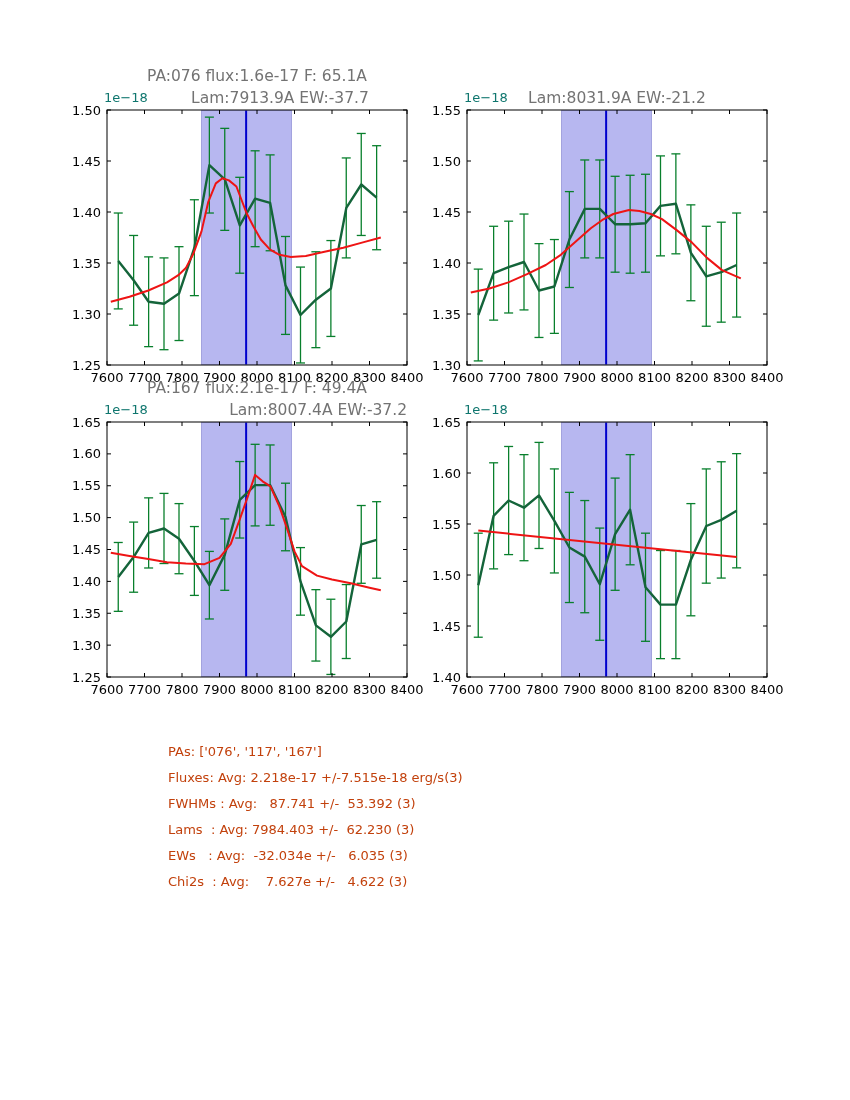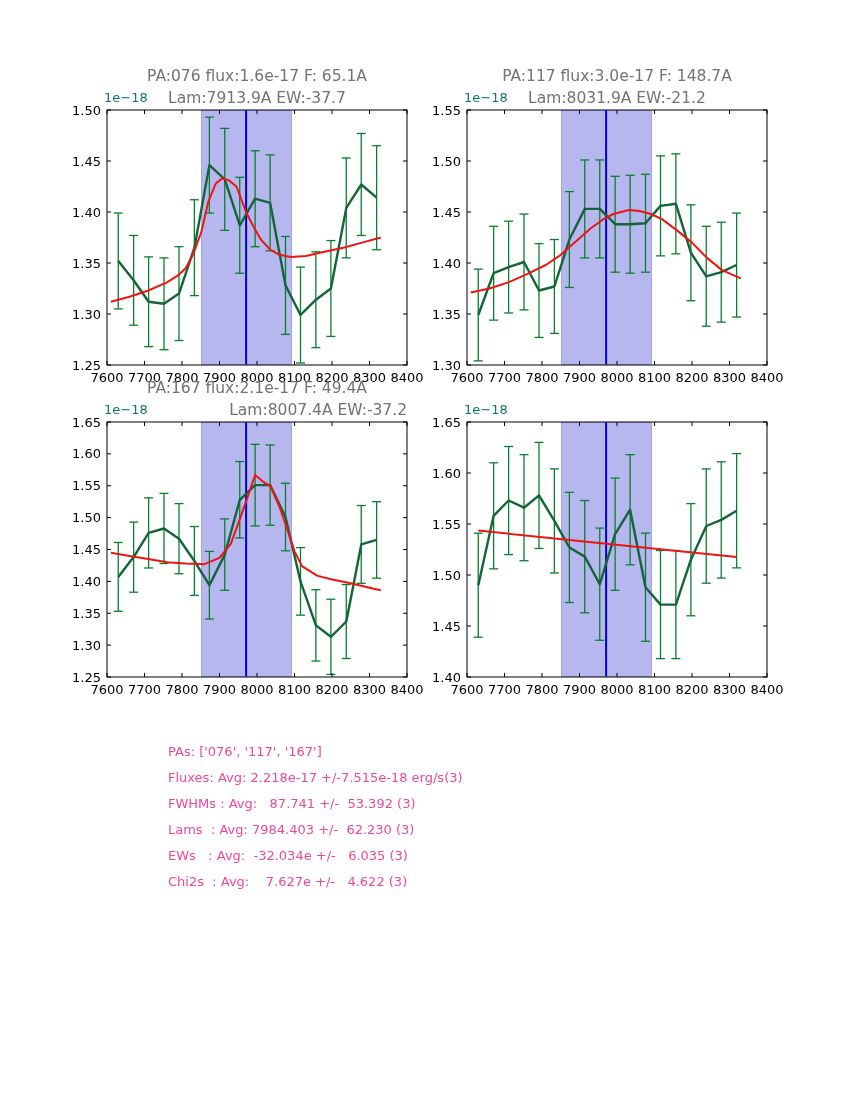--- a/index.html
+++ b/index.html
@@ -3,28 +3,28 @@
 <meta charset="utf-8">
 <style>
   html,body{margin:0;padding:0;background:#ffffff;}
   .figure{
     position:relative;width:850px;height:1100px;background:#ffffff;
     font-family:"DejaVu Sans",sans-serif;color:#000;overflow:hidden;
   }
   #plots-svg{position:absolute;left:0;top:0;}
   .pt{position:absolute;width:300px;text-align:center;font-size:15.5px;
       color:#737373;white-space:nowrap;line-height:20px;}
-  .t0a{left:107px;top:66px;}  .t0b{left:107px;top:88px;}
+  .t0a{left:107px;top:66px;}  .t0b{left:107px;top:88px;padding-left:23px;}
   .t1a{left:467px;top:66px;}  .t1b{left:467px;top:88px;}
   .t2a{left:107px;top:378px;} .t2b{left:107px;top:400px;text-align:right;}
   .t3a{left:467px;top:400px;}
   .off{position:absolute;font-size:13px;color:#0f766e;white-space:nowrap;}
   .off0{left:104px;top:90px;}  .off1{left:464px;top:90px;}
   .off2{left:104px;top:402px;} .off3{left:464px;top:402px;}
-  .footer{position:absolute;left:168px;top:744px;font-size:13px;color:#ec4899;}
+  .footer{position:absolute;left:168px;top:744px;font-size:13px;color:#c2410c;}
   .footer .fline{height:26px;white-space:pre;}
 </style>
 </head>
 <body>
 
 <div class="figure">
   <svg id="plots-svg" width="850" height="1100">
       <g>
         <clipPath id="clip0">
           <rect x="107" y="110" width="300" height="255"></rect>
@@ -475,21 +475,20 @@
         <line x1="763" x2="767" y1="472.99999999999983" y2="472.99999999999983" stroke="#000000" stroke-width="1"></line>
         <text x="461" y="477.49999999999983" text-anchor="end" font-size="13" fill="#000000">1.60</text>
         <line x1="467" x2="471" y1="422" y2="422" stroke="#000000" stroke-width="1"></line>
         <line x1="763" x2="767" y1="422" y2="422" stroke="#000000" stroke-width="1"></line>
         <text x="461" y="426.5" text-anchor="end" font-size="13" fill="#000000">1.65</text>
       </g>
     </svg>
 
   <div class="pt t0a">PA:076 flux:1.6e-17 F: 65.1A</div>
   <div class="pt t0b">Lam:7913.9A EW:-37.7</div>
-  <div class="pt t1a">PA:117 flux:3.0e-17 F: 148.7A</div>
   <div class="pt t1b">Lam:8031.9A EW:-21.2</div>
   <div class="pt t2a">PA:167 flux:2.1e-17 F: 49.4A</div>
   <div class="pt t2b">Lam:8007.4A EW:-37.2</div>
 
   <div class="off off0">1e−18</div>
   <div class="off off1">1e−18</div>
   <div class="off off2">1e−18</div>
   <div class="off off3">1e−18</div>
 
   <div class="footer">

